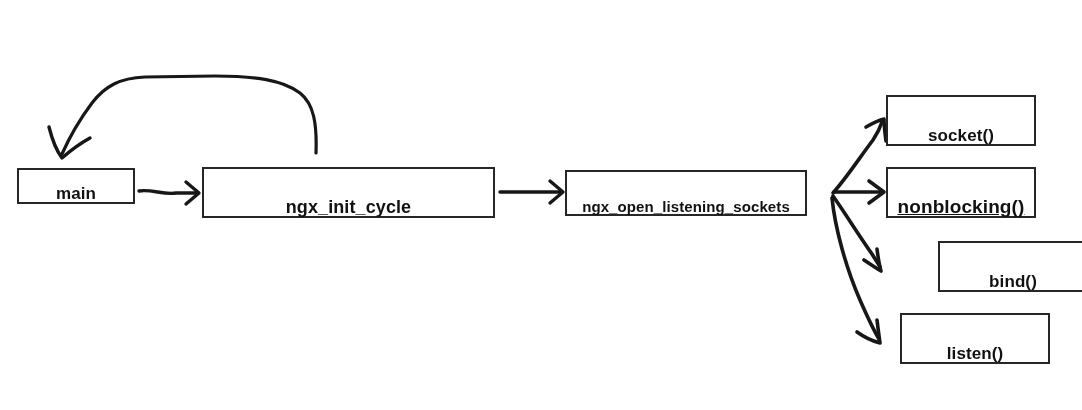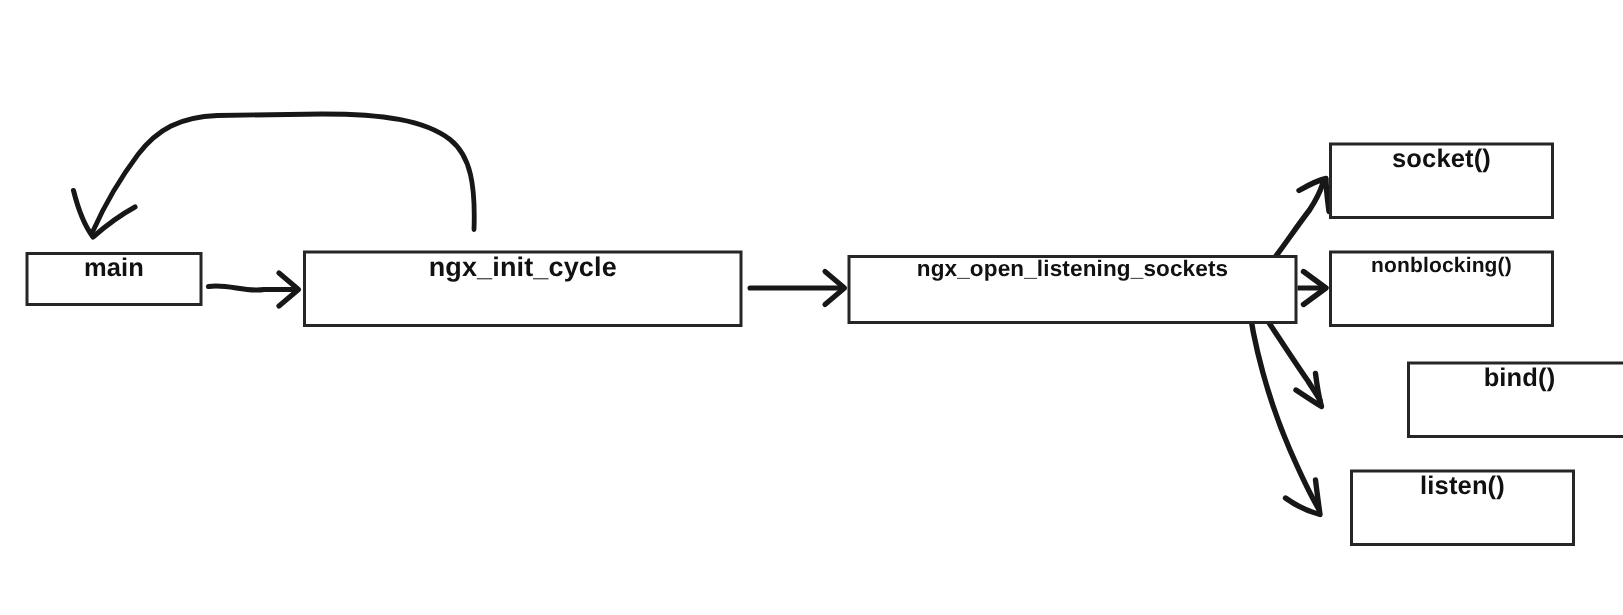--- a/index.html
+++ b/index.html
@@ -14,36 +14,36 @@
     background: #ffffff;
     overflow: hidden;
     font-family: "Liberation Sans", "DejaVu Sans", sans-serif;
   }
   .node {
     position: absolute;
     box-sizing: border-box;
     border: 2px solid #262626;
     background: #ffffff;
     display: flex;
-    align-items: flex-start;
+    align-items: flex-end;
     justify-content: center;
     color: #111111;
     font-weight: bold;
     letter-spacing: 0.1px;
     white-space: nowrap;
   }
   .node-label {
     display: block;
     line-height: 1;
   }
   #n-main       { left: 17px;  top: 168px; width: 118px; height: 36px; font-size: 17px; }
   #n-init       { left: 202px; top: 167px; width: 293px; height: 51px; font-size: 18px; }
-  #n-open       { left: 565px; top: 170px; width: 300px; height: 46px; font-size: 15px; }
+  #n-open       { left: 565px; top: 170px; width: 242px; height: 46px; font-size: 15px; }
   #n-socket     { left: 886px; top: 95px;  width: 150px; height: 51px; font-size: 17px; }
-  #n-nonblock   { left: 886px; top: 167px; width: 150px; height: 51px; font-size: 14px; }
+  #n-nonblock   { left: 886px; top: 167px; width: 150px; height: 51px; font-size: 19px; text-decoration: underline; }
   #n-bind       { left: 938px; top: 241px; width: 150px; height: 51px; font-size: 17px; }
   #n-listen     { left: 886px; top: 313px; width: 150px; height: 51px; font-size: 17px; margin-left: 14px; }
 
   #edges {
     position: absolute;
     left: 0; top: 0;
     width: 1082px;
     height: 410px;
     pointer-events: none;
   }

